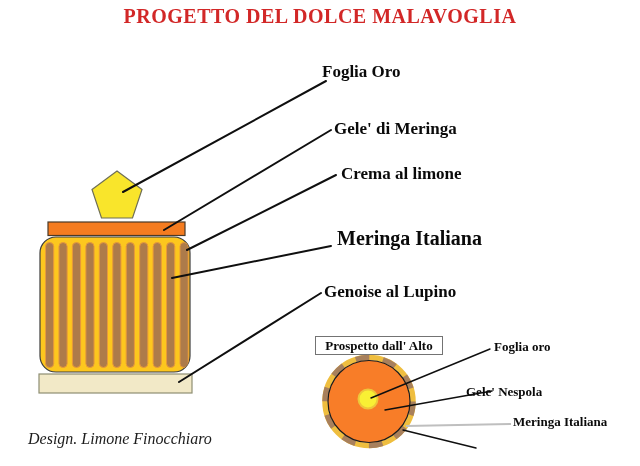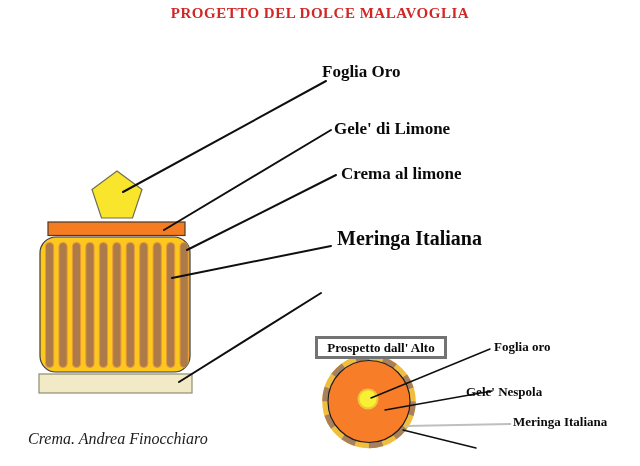--- a/index.html
+++ b/index.html
@@ -2,28 +2,28 @@
 <html><head>
 <meta charset="utf-8">
 <style>
   html,body{margin:0;padding:0;background:#fff;}
   .canvas{
     position:relative;width:640px;height:466px;background:#ffffff;
     font-family:"Liberation Serif", serif;overflow:hidden;
   }
   .title{
     position:absolute;top:5px;left:0;width:640px;text-align:center;
-    font-size:15px;font-weight:bold;letter-spacing:.5px;color:#d22727;
+    font-size:20px;font-weight:bold;letter-spacing:.5px;color:#d22727;
   }
   .lbl{position:absolute;font-weight:bold;font-size:17px;color:#0a0a0a;white-space:nowrap;}
   .lbl.big{font-size:20px;}
   .lbl-sm{position:absolute;font-weight:bold;font-size:13px;color:#0a0a0a;white-space:nowrap;}
   .prospetto-box{
     position:absolute;left:315px;top:336px;width:126px;height:17px;
-    border:3px solid #737373;background:#fff;text-align:center;
+    border:1px solid #737373;background:#fff;text-align:center;
     font-weight:bold;font-size:13px;line-height:17px;white-space:nowrap;color:#0a0a0a;
   }
   .signature{
     position:absolute;left:28px;top:430px;font-style:italic;font-size:16px;color:#1c1c1c;
     white-space:nowrap;
   }
   svg{position:absolute;left:0;top:0;}
 </style>
 </head>
 <body>
@@ -77,23 +77,24 @@
 
     <g stroke="#0f0f0f" stroke-width="1.4" stroke-linecap="round">
       <line x1="490" y1="349" x2="371" y2="398"></line>
       <line x1="492" y1="391" x2="385" y2="410"></line>
       <line x1="476" y1="448" x2="403" y2="430"></line>
     </g>
     <line x1="511" y1="424" x2="406" y2="426" stroke="#bfbfbf" stroke-width="2"></line>
   </svg>
 
   <div class="lbl" style="left:322px;top:62px">Foglia Oro</div>
-  <div class="lbl" style="left:334px;top:119px">Gele' di Limone</div>
+  <div class="lbl" style="left:334px;top:119px">Gele' di Meringa</div>
   <div class="lbl" style="left:341px;top:164px">Crema al limone</div>
   <div class="lbl big" style="left:337px;top:227px">Meringa Italiana</div>
+  <div class="lbl" style="left:324px;top:282px">Genoise al Lupino</div>
 
   <div class="prospetto-box">Prospetto dall' Alto</div>
   <div class="lbl-sm" style="left:494px;top:339px">Foglia oro</div>
   <div class="lbl-sm" style="left:466px;top:384px">Gele' Nespola</div>
   <div class="lbl-sm" style="left:513px;top:414px">Meringa Italiana</div>
 
-  <div class="signature">Crema. Andrea Finocchiaro</div>
+  <div class="signature">Design. Limone Finocchiaro</div>
 </div>
 
 </body></html>

